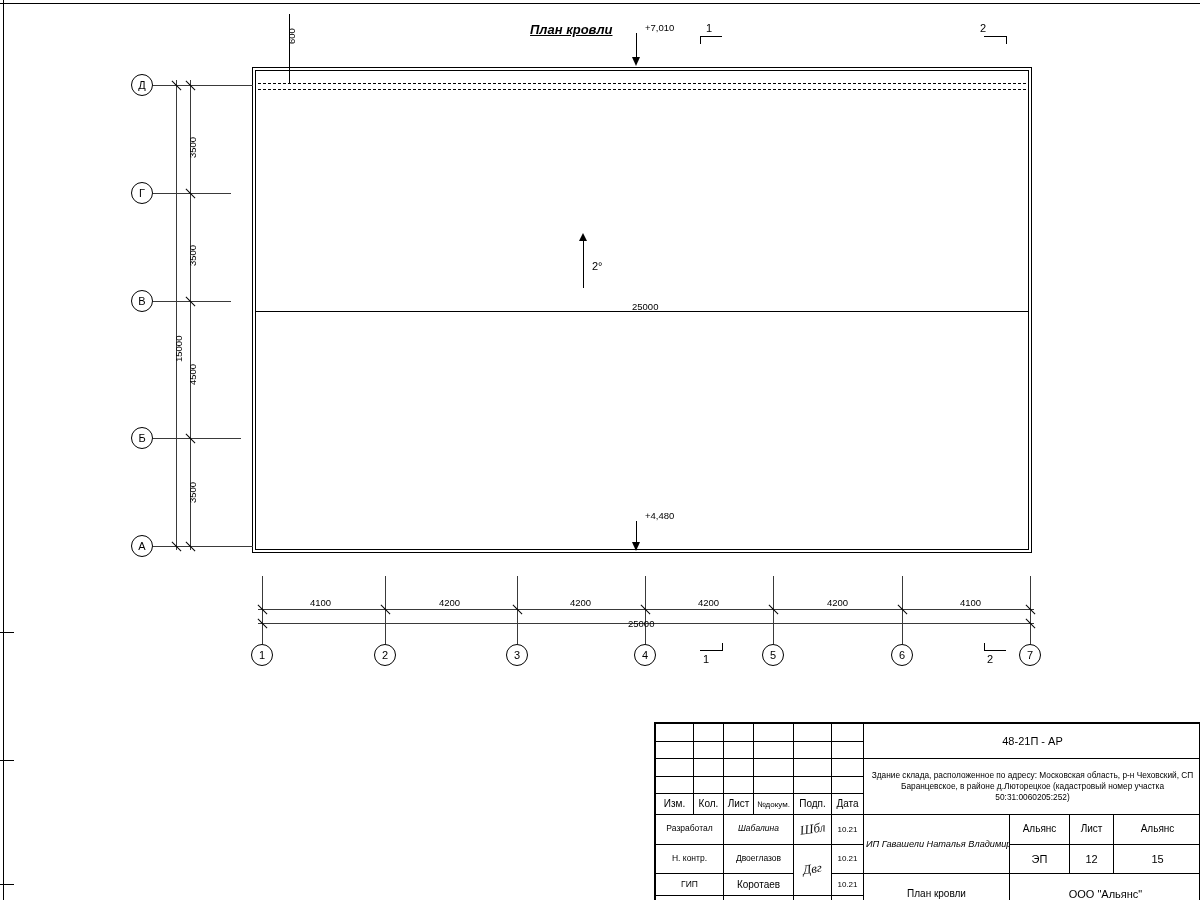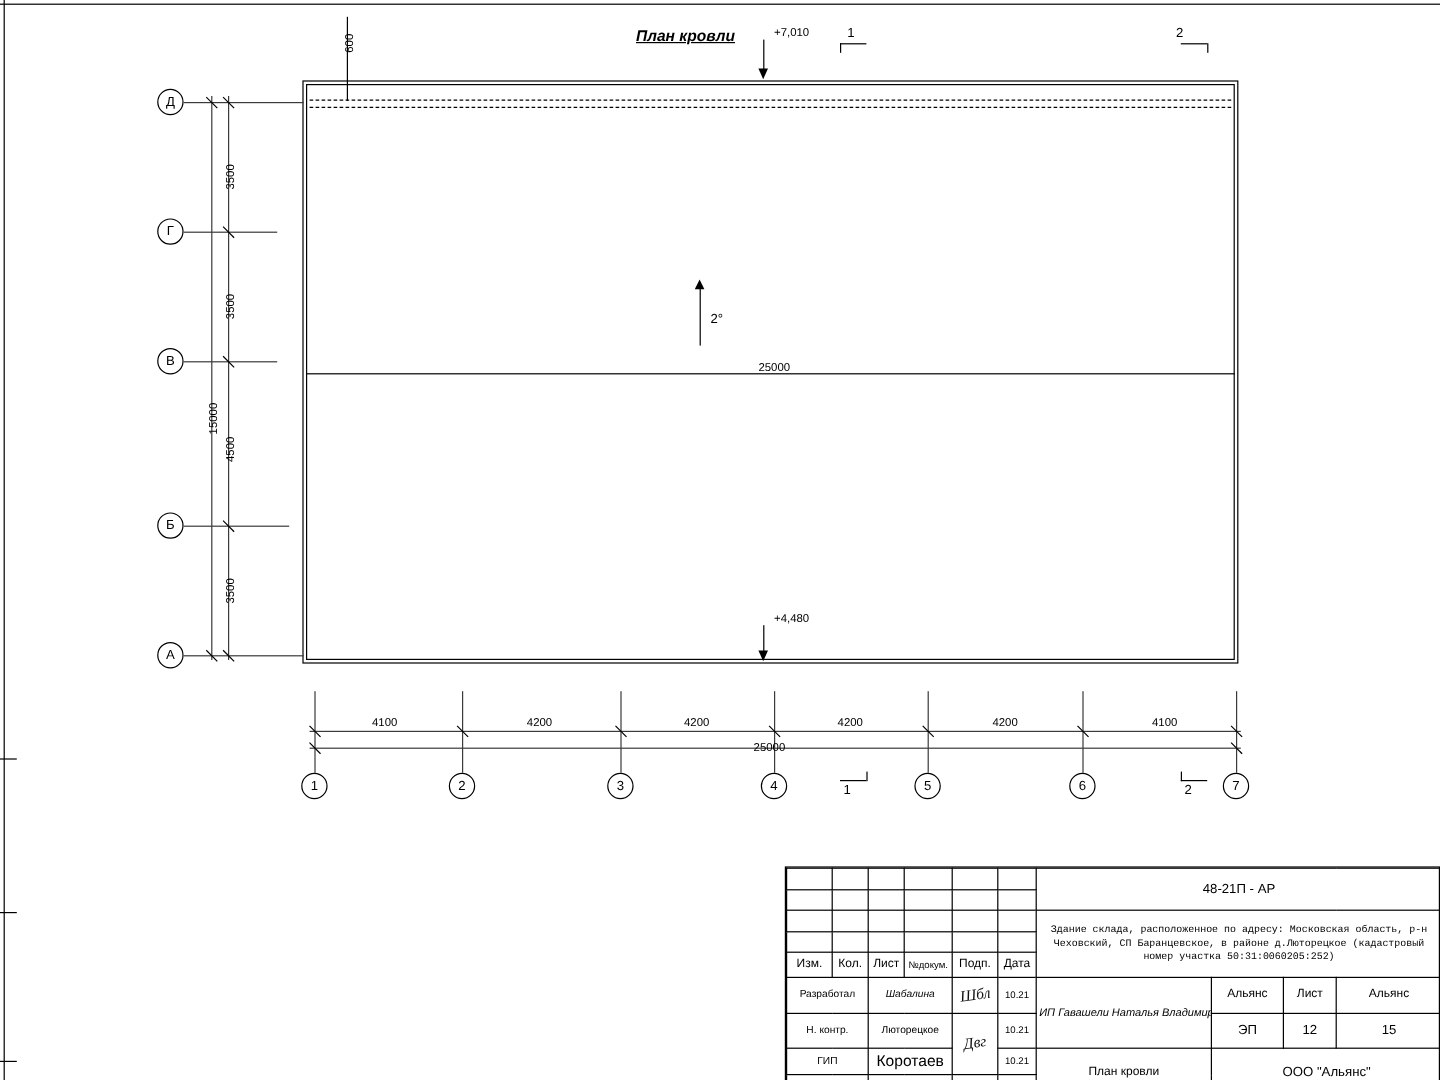--- a/index.html
+++ b/index.html
@@ -271,21 +271,21 @@
 
         <tr style="height:13px;">
           <td></td>
           <td></td>
           <td></td>
           <td></td>
           <td></td>
           <td></td>
         </tr>
 
-        <tr style="height:13px;font-family:Liberation Mono, monospace;">
+        <tr style="height:13px;">
           <td></td>
           <td></td>
           <td></td>
           <td></td>
           <td></td>
           <td></td>
           <td class="wrap" rowspan="3" colspan="4" style="font-size:8.3px; line-height:1.35;">Здание склада, расположенное по адресу: Московская область, р-н Чеховский, СП Баранцевское, в районе д.Люторецкое  (кадастровый номер участка 50:31:0060205:252)</td>
         </tr>
 
         <tr style="height:13px;">
@@ -312,31 +312,31 @@
           <td><span class="sig">Шбл</span></td>
           <td style="font-size:8px;">10.21</td>
           <td class="ital" rowspan="2" style="font-size:9.2px;">ИП Гавашели Наталья Владимировна</td>
           <td class="med">Альянс</td>
           <td class="med">Лист</td>
           <td class="med">Альянс</td>
         </tr>
 
         <tr style="height:22px;">
           <td colspan="2" style="font-size:8.5px;">Н. контр.</td>
-          <td colspan="2" style="font-size:8.5px;">Люторецкое</td>
+          <td colspan="2" style="font-size:8.5px;">Двоеглазов</td>
           <td rowspan="2"><span class="sig">Двг</span></td>
           <td style="font-size:8px;">10.21</td>
           <td class="big">ЭП</td>
           <td class="big">12</td>
           <td class="big">15</td>
         </tr>
 
         <tr style="height:16px;">
           <td colspan="2" style="font-size:8.5px;">ГИП</td>
-          <td colspan="2" style="font-size:13px;">Коротаев</td>
+          <td colspan="2" style="font-size:10px;">Коротаев</td>
           <td style="font-size:8px;">10.21</td>
           <td class="med" rowspan="2">План кровли</td>
           <td class="big" rowspan="2" colspan="3">ООО "Альянс"</td>
         </tr>
 
         <tr style="height:14px;">
           <td colspan="2"></td>
           <td colspan="2"></td>
           <td></td>
           <td></td>

